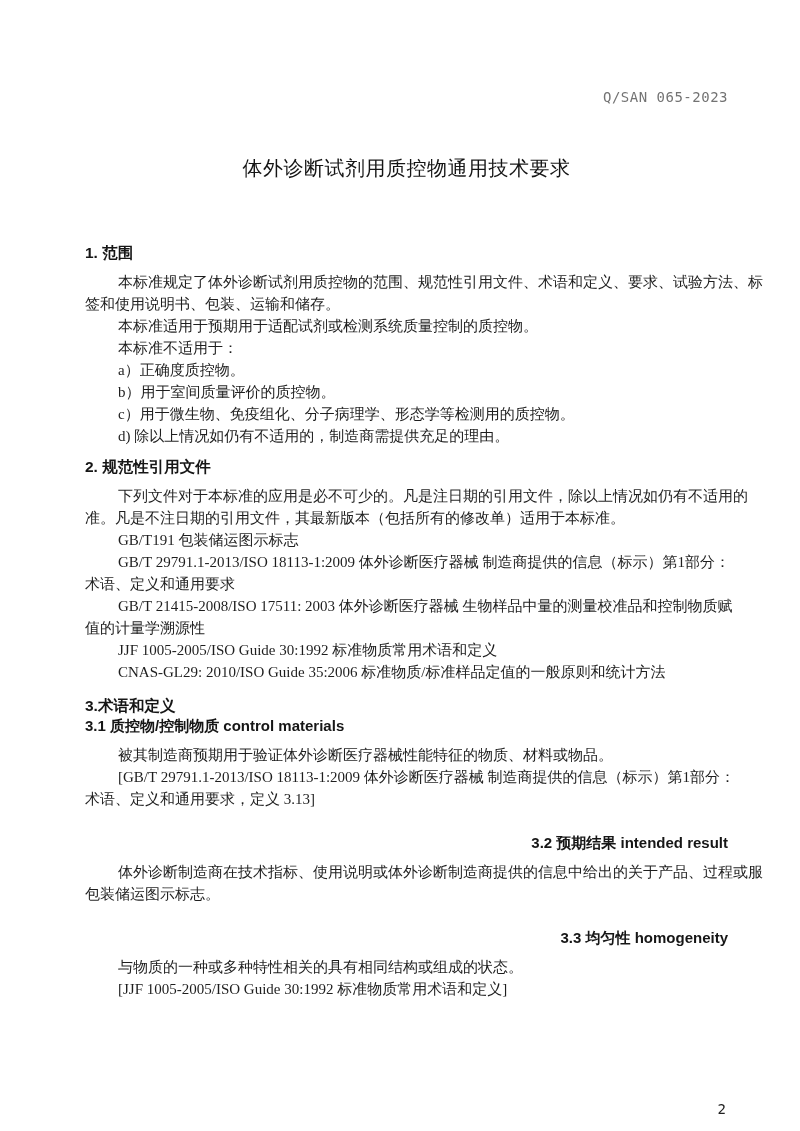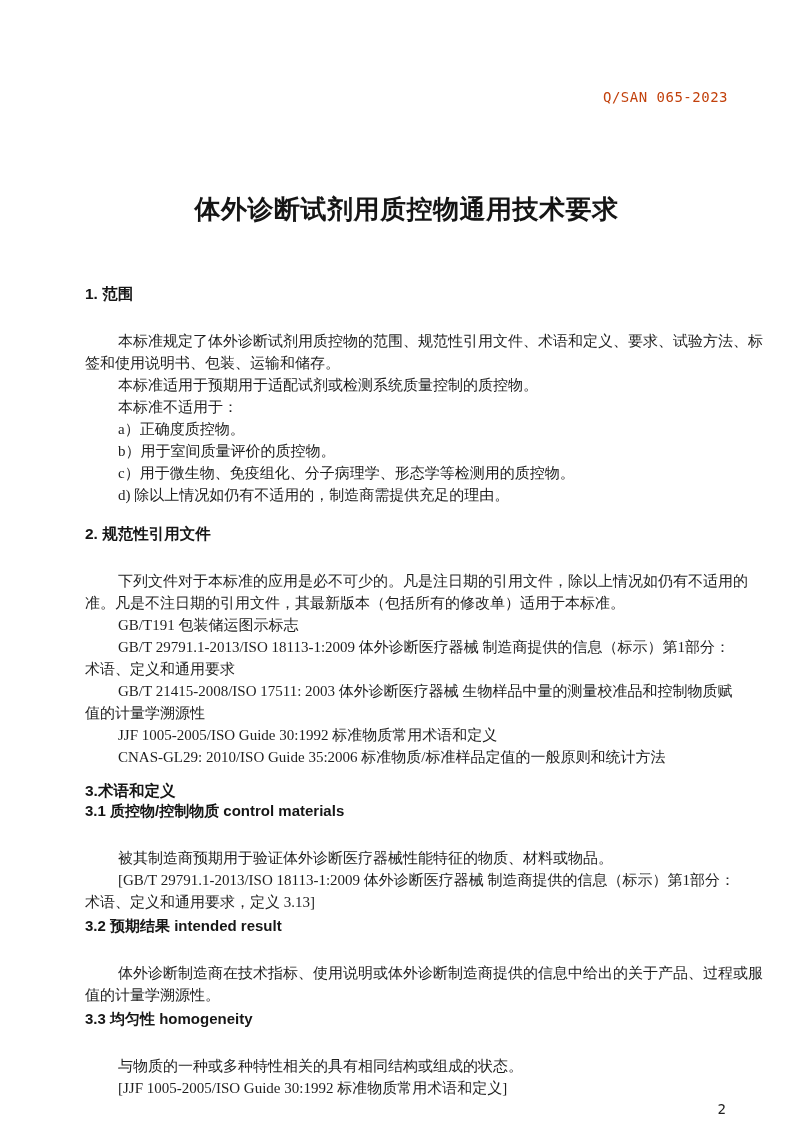--- a/index.html
+++ b/index.html
@@ -16,53 +16,53 @@
   }
   .doc-header {
     text-align: right;
     height: 17px;
     line-height: 17px;
   }
   .doc-code {
     font-family: "DejaVu Sans Mono", "Liberation Mono", monospace;
     font-size: 14px;
     letter-spacing: 0.5px;
-    color: #c2410c;
+    color: #737373;
   }
   .doc-title {
-    margin-top: 90px;
+    margin-top: 49px;
     text-align: center;
     font-family: "Liberation Sans", "DejaVu Sans", sans-serif;
-    font-weight: bold;
-    font-size: 26px;
+    font-weight: normal;
+    font-size: 20px;
     letter-spacing: 0.5px;
     color: #151515;
     height: 28px;
     line-height: 28px;
   }
   .sec-h {
     font-family: Liberation Sans, sans-serif;
     font-weight: bold;
     font-size: 15.5px;
     color: #161616;
     line-height: 20px;
   }
   .sec-h.h1-scope   { margin-top: 61px; }
-  .sec-h.h2-refs    { margin-top: 18px; }
+  .sec-h.h2-refs    { margin-top: 10px; }
   .sec-h.h3-terms   { margin-top: 13px; }
   .sub-h {
     font-family: "Liberation Sans", "DejaVu Sans", sans-serif;
     font-weight: bold;
     font-size: 15px;
     color: #161616;
     line-height: 20px;
   }
   .sub-h.first-sub { }
-  .sub-h.next-sub  { margin-top: 3px; }
-  .para { margin-top: 26px; }
+  .sub-h.next-sub  { margin-top: 23px; text-align: right; }
+  .para { margin-top: 8px; }
   .line {
     font-size: 15px;
     line-height: 22px;
     color: #1e1e1e;
     white-space: nowrap;
   }
   .line.indent { text-indent: 33px; }
   .page-number {
     position: absolute;
     top: 1101px;
@@ -121,21 +121,21 @@
         <div class="line indent">被其制造商预期用于验证体外诊断医疗器械性能特征的物质、材料或物品。</div>
         <div class="line indent">[GB/T 29791.1-2013/ISO 18113-1:2009 体外诊断医疗器械 制造商提供的信息（标示）第1部分：</div>
         <div class="line">术语、定义和通用要求，定义 3.13]</div>
       </div>
     </div>
 
     <div>
       <div class="sub-h next-sub">3.2 预期结果 intended result</div>
       <div class="para">
         <div class="line indent">体外诊断制造商在技术指标、使用说明或体外诊断制造商提供的信息中给出的关于产品、过程或服</div>
-        <div class="line">值的计量学溯源性。</div>
+        <div class="line">包装储运图示标志。</div>
       </div>
     </div>
 
     <div>
       <div class="sub-h next-sub">3.3 均匀性 homogeneity</div>
       <div class="para">
         <div class="line indent">与物质的一种或多种特性相关的具有相同结构或组成的状态。</div>
         <div class="line indent">[JJF 1005-2005/ISO Guide 30:1992 标准物质常用术语和定义]</div>
       </div>
     </div>

